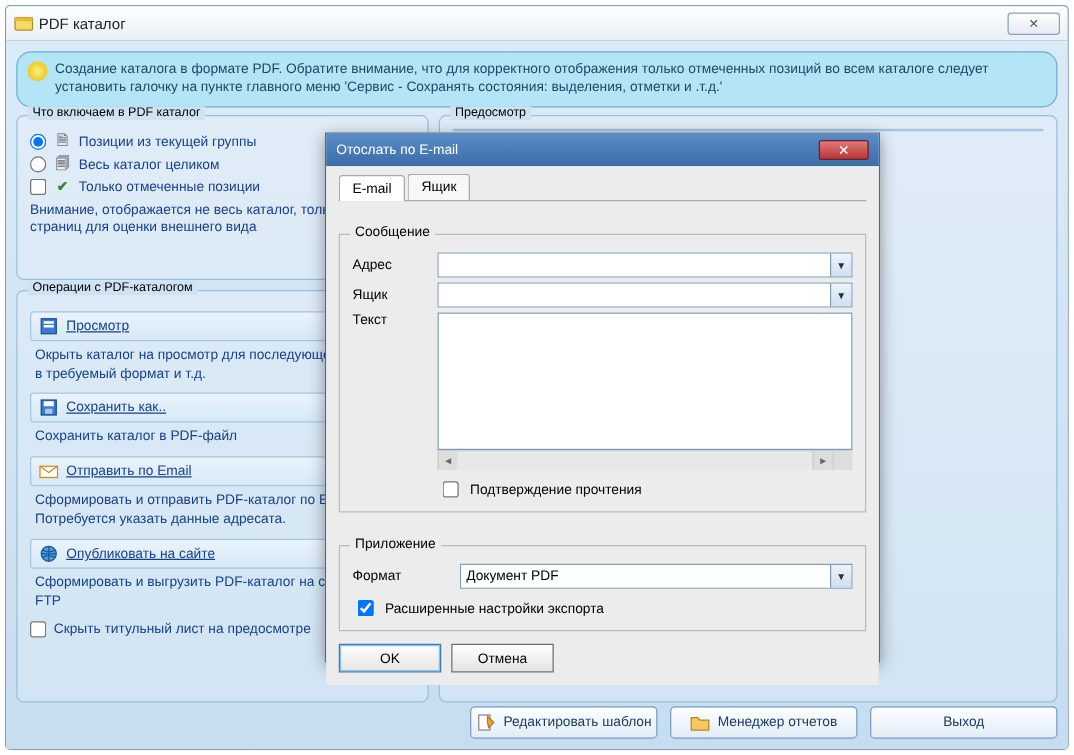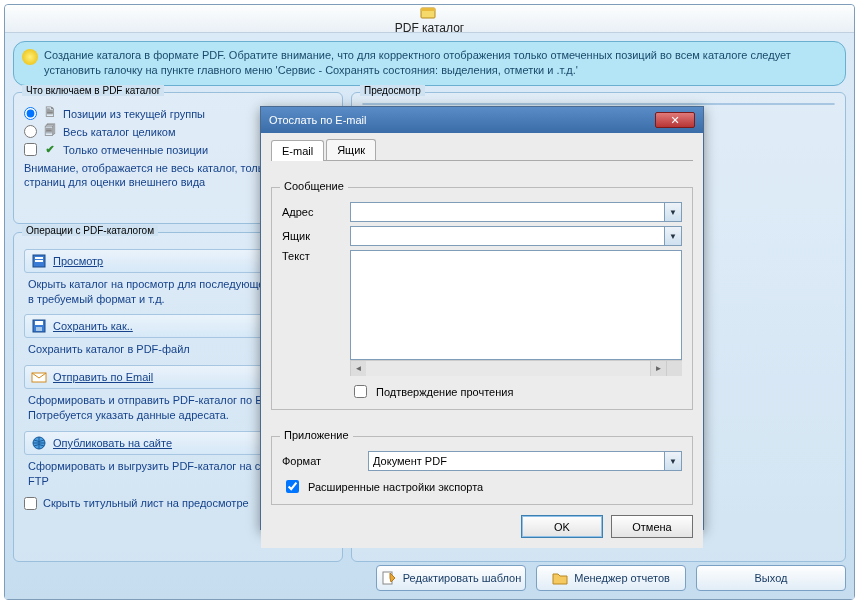--- a/index.html
+++ b/index.html
@@ -1,19 +1,19 @@
 <!DOCTYPE html>
 <html><head>
 <meta charset="utf-8">
 <style>
 * { box-sizing: border-box; font-family: Tahoma, Arial, sans-serif; font-size: 11px; }
 body { margin: 0; background: #fff; width: 859px; height: 604px; position: relative; overflow: hidden; }
 
 .window { position: absolute; top: 4px; left: 4px; width: 851px; height: 596px; border: 1px solid #7f9db9; border-radius: 4px; background: #fff; }
-.titlebar { height: 28px; display: flex; align-items: center; padding: 0 6px; background: linear-gradient(#fdfefe, #e9f0f6); border-bottom: 1px solid #c0d0e0; border-radius: 4px 4px 0 0; flex-direction: column; }
+.titlebar { height: 28px; display: flex; align-items: center; padding: 0 6px; background: linear-gradient(#fdfefe, #e9f0f6); border-bottom: 1px solid #c0d0e0; border-radius: 4px 4px 0 0; }
 .titlebar .tico { width: 16px; height: 16px; margin-right: 4px; }
 .titlebar .ttext { font-size: 12px; color: #222; }
 .closebtn { margin-left: auto; width: 42px; height: 18px; border: 1px solid #8aa0b8; border-radius: 3px; background: linear-gradient(#fefefe,#e4ecf3); display: flex; align-items: center; justify-content: center; font-size: 10px; color: #555; }
 
 .body { position: absolute; top: 28px; left: 0; right: 0; bottom: 0; background: linear-gradient(#dbeaf7, #c6ddf0); padding: 8px; }
 
 .hint { background: #b3e5f7; border: 1px solid #6aafd0; border-radius: 12px; padding: 6px 8px; color: #1a4a6a; line-height: 1.4; display: flex; gap: 6px; }
 .hint .bulb { width: 16px; height: 16px; background: radial-gradient(#fff07a, #e8b800); border-radius: 50%; flex-shrink: 0; margin-top: 1px; }
 
 .cols { display: flex; gap: 8px; margin-top: 6px; height: 470px; }
@@ -63,21 +63,21 @@
 .combo { display: flex; }
 .combo input { border: none; flex: 1; padding: 0 4px; font-size: 11px; outline: none; }
 .combo .arr { width: 17px; background: linear-gradient(#eef3f8,#cfe0ef); border-left: 1px solid #7f9db9; display: flex; align-items: center; justify-content: center; font-size: 8px; color: #234; }
 .textarea { width: 100%; height: 110px; border: 1px solid #7f9db9; background: #fff; overflow: auto; }
 .sb { height: 16px; background: #e8e8e8; border-top: 1px solid #ccc; display: flex; }
 .sb .cap { width: 16px; background: #ddd; border-left: 1px solid #ccc; display: flex; align-items: center; justify-content: center; font-size: 8px; color: #666; }
 .sb .track { flex: 1; }
 
 .chk { display: flex; align-items: center; gap: 6px; margin-top: 6px; }
 
-.dlg-btns { display: flex; gap: 8px; justify-content: flex-end; margin-top: 10px; }
+.dlg-btns { display: flex; gap: 8px; margin-top: 10px; }
 .dbtn { width: 82px; height: 23px; border: 1px solid #707070; background: linear-gradient(#fefefe,#e4e4e4); display: flex; align-items: center; justify-content: center; cursor: pointer; }
 .dbtn.def { border: 1px solid #3c7fb1; box-shadow: 0 0 0 1px #8fc1e8 inset; }
 </style>
 </head>
 <body>
 
 <div class="window">
   <div class="titlebar">
     <span class="tico">
       <svg viewBox="0 0 16 16">

